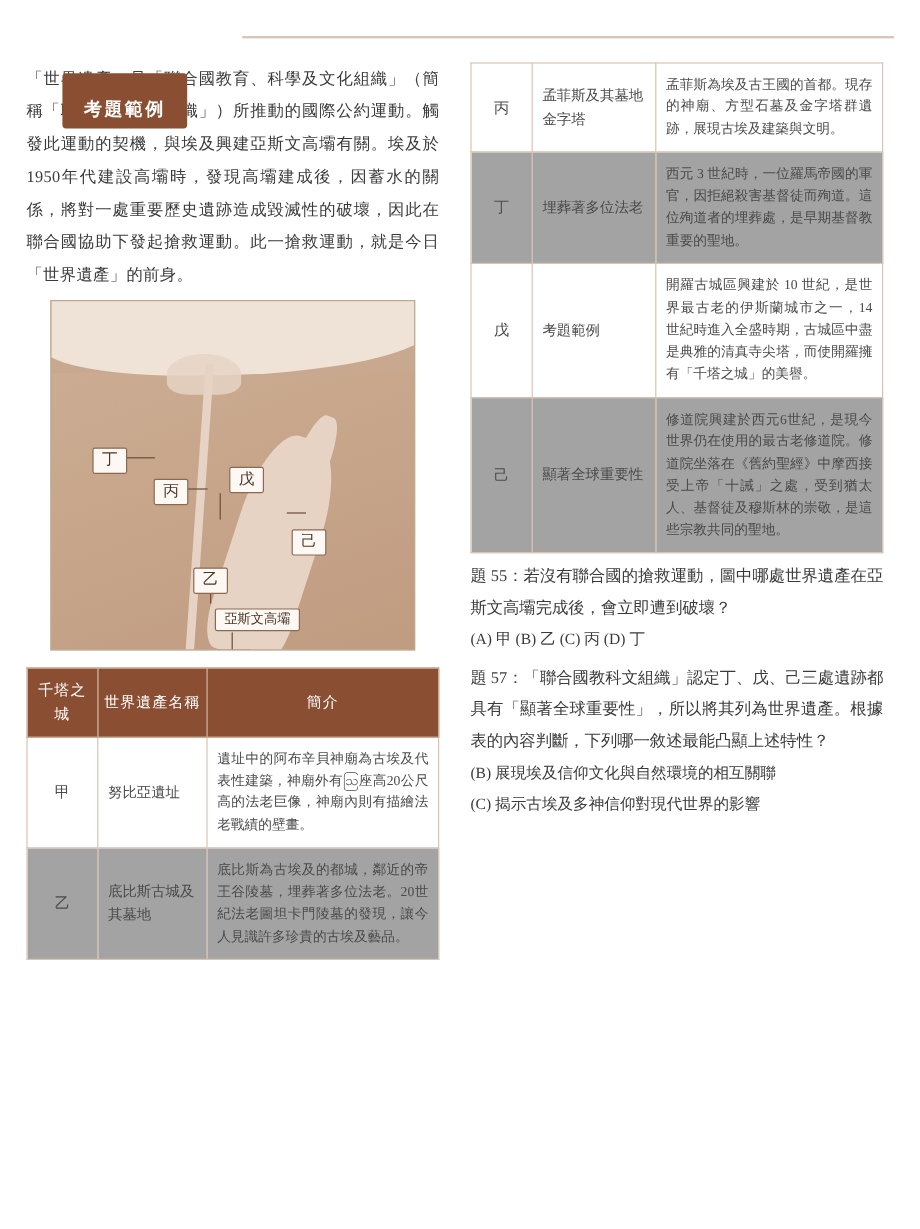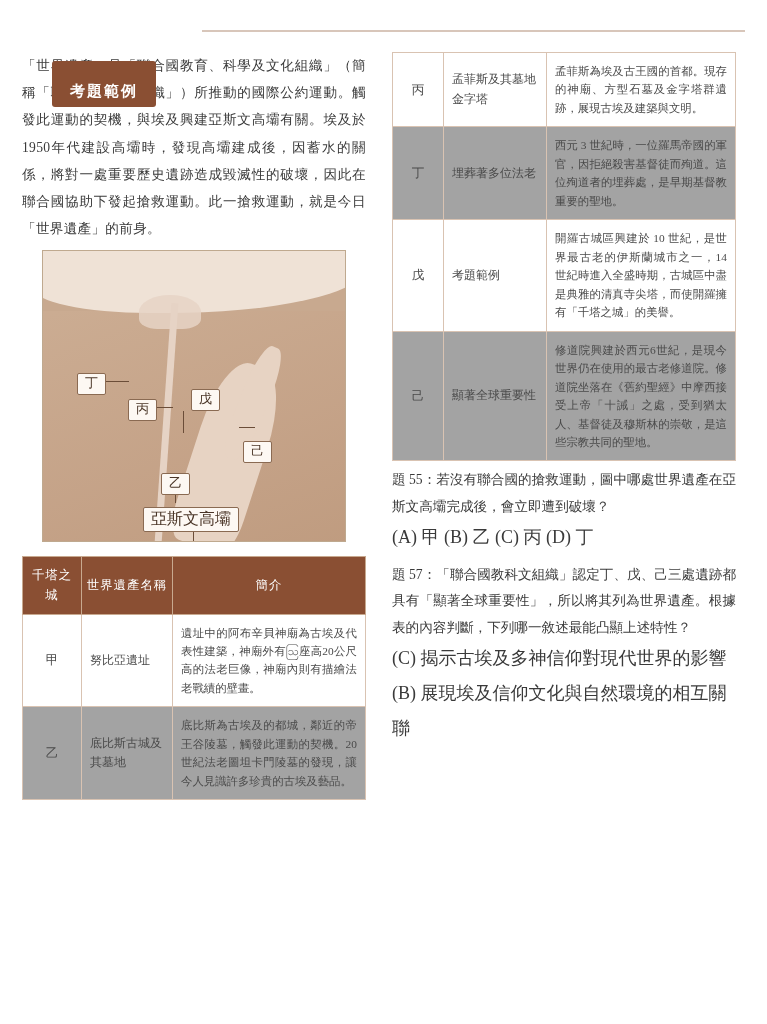--- a/index.html
+++ b/index.html
@@ -131,21 +131,21 @@
     position: absolute;
     background: #fdf8f3;
     border: 1px solid #8a6a52;
     color: #4a3527;
     font-size: 13px;
     padding: 2px 7px 3px 7px;
     border-radius: 2px;
     line-height: 1.1;
     white-space: nowrap;
   }
-  .map-label.wide { font-size: 16px; }
+  .map-label.wide { font-size: 11px; margin-left: 36px; }
   .leader {
     position: absolute;
     background: #6b4d38;
   }
   
   table.tbl {
     border-collapse: collapse;
     width: 100%;
     font-size: 11.4px;
     line-height: 1.62;
@@ -187,21 +187,21 @@
   table.tbl-right td.code { width: 34px; }
   table.tbl-right td.name { width: 86px; }
   
   .q {
     font-size: 13.6px;
     line-height: 1.95;
     margin: 2px 0 0 0;
     text-align: justify;
   }
   .qblock { margin-top: 6px; }
-  .opt-line { font-size: 18px; line-height: 1.95; }
+  .opt-line { font-size: 13px; line-height: 1.95; }
 </style>
 </head>
 <body>
 
 <div class="page">
 
   <div class="header-row">
     <div class="header-tag">考題範例</div>
     <div class="header-line"></div>
   </div>
@@ -246,21 +246,21 @@
         </thead>
         <tbody>
           <tr>
             <td class="code">甲</td>
             <td class="name">努比亞遺址</td>
             <td class="desc">遺址中的阿布辛貝神廟為古埃及代表性建築，神廟外有ဩ座高20公尺高的法老巨像，神廟內則有描繪法老戰績的壁畫。</td>
           </tr>
           <tr class="alt">
             <td class="code">乙</td>
             <td class="name">底比斯古城及其墓地</td>
-            <td class="desc">底比斯為古埃及的都城，鄰近的帝王谷陵墓，觸發此運動的契機。20世紀法老圖坦卡門陵墓的發現，讓今人見識許多珍貴的古埃及藝品。</td>
+            <td class="desc">底比斯為古埃及的都城，鄰近的帝王谷陵墓，埋葬著多位法老。20世紀法老圖坦卡門陵墓的發現，讓今人見識許多珍貴的古埃及藝品。</td>
           </tr>
         </tbody>
       </table>
 
     </div>
 
     <div class="col-right">
 
       <table class="tbl tbl-right">
         <tbody>
@@ -288,19 +288,19 @@
       </table>
 
       <div class="qblock">
         <div class="q">題 55：若沒有聯合國的搶救運動，圖中哪處世界遺產在亞斯文高壩完成後，會立即遭到破壞？</div>
         <div class="opt-line">(A) 甲 (B) 乙 (C) 丙 (D) 丁</div>
       </div>
 
 
       <div class="qblock">
         <div class="q">題 57：「聯合國教科文組織」認定丁、戊、己三處遺跡都具有「顯著全球重要性」，所以將其列為世界遺產。根據表的內容判斷，下列哪一敘述最能凸顯上述特性？</div>
+        <div class="opt-line">(B) 展現埃及信仰文化與自然環境的相互關聯</div>
         <div class="opt-line">(C) 揭示古埃及多神信仰對現代世界的影響</div>
-        <div class="opt-line">(B) 展現埃及信仰文化與自然環境的相互關聯</div>
       </div>
 
     </div>
   </div>
 </div>
 
 </body></html>

